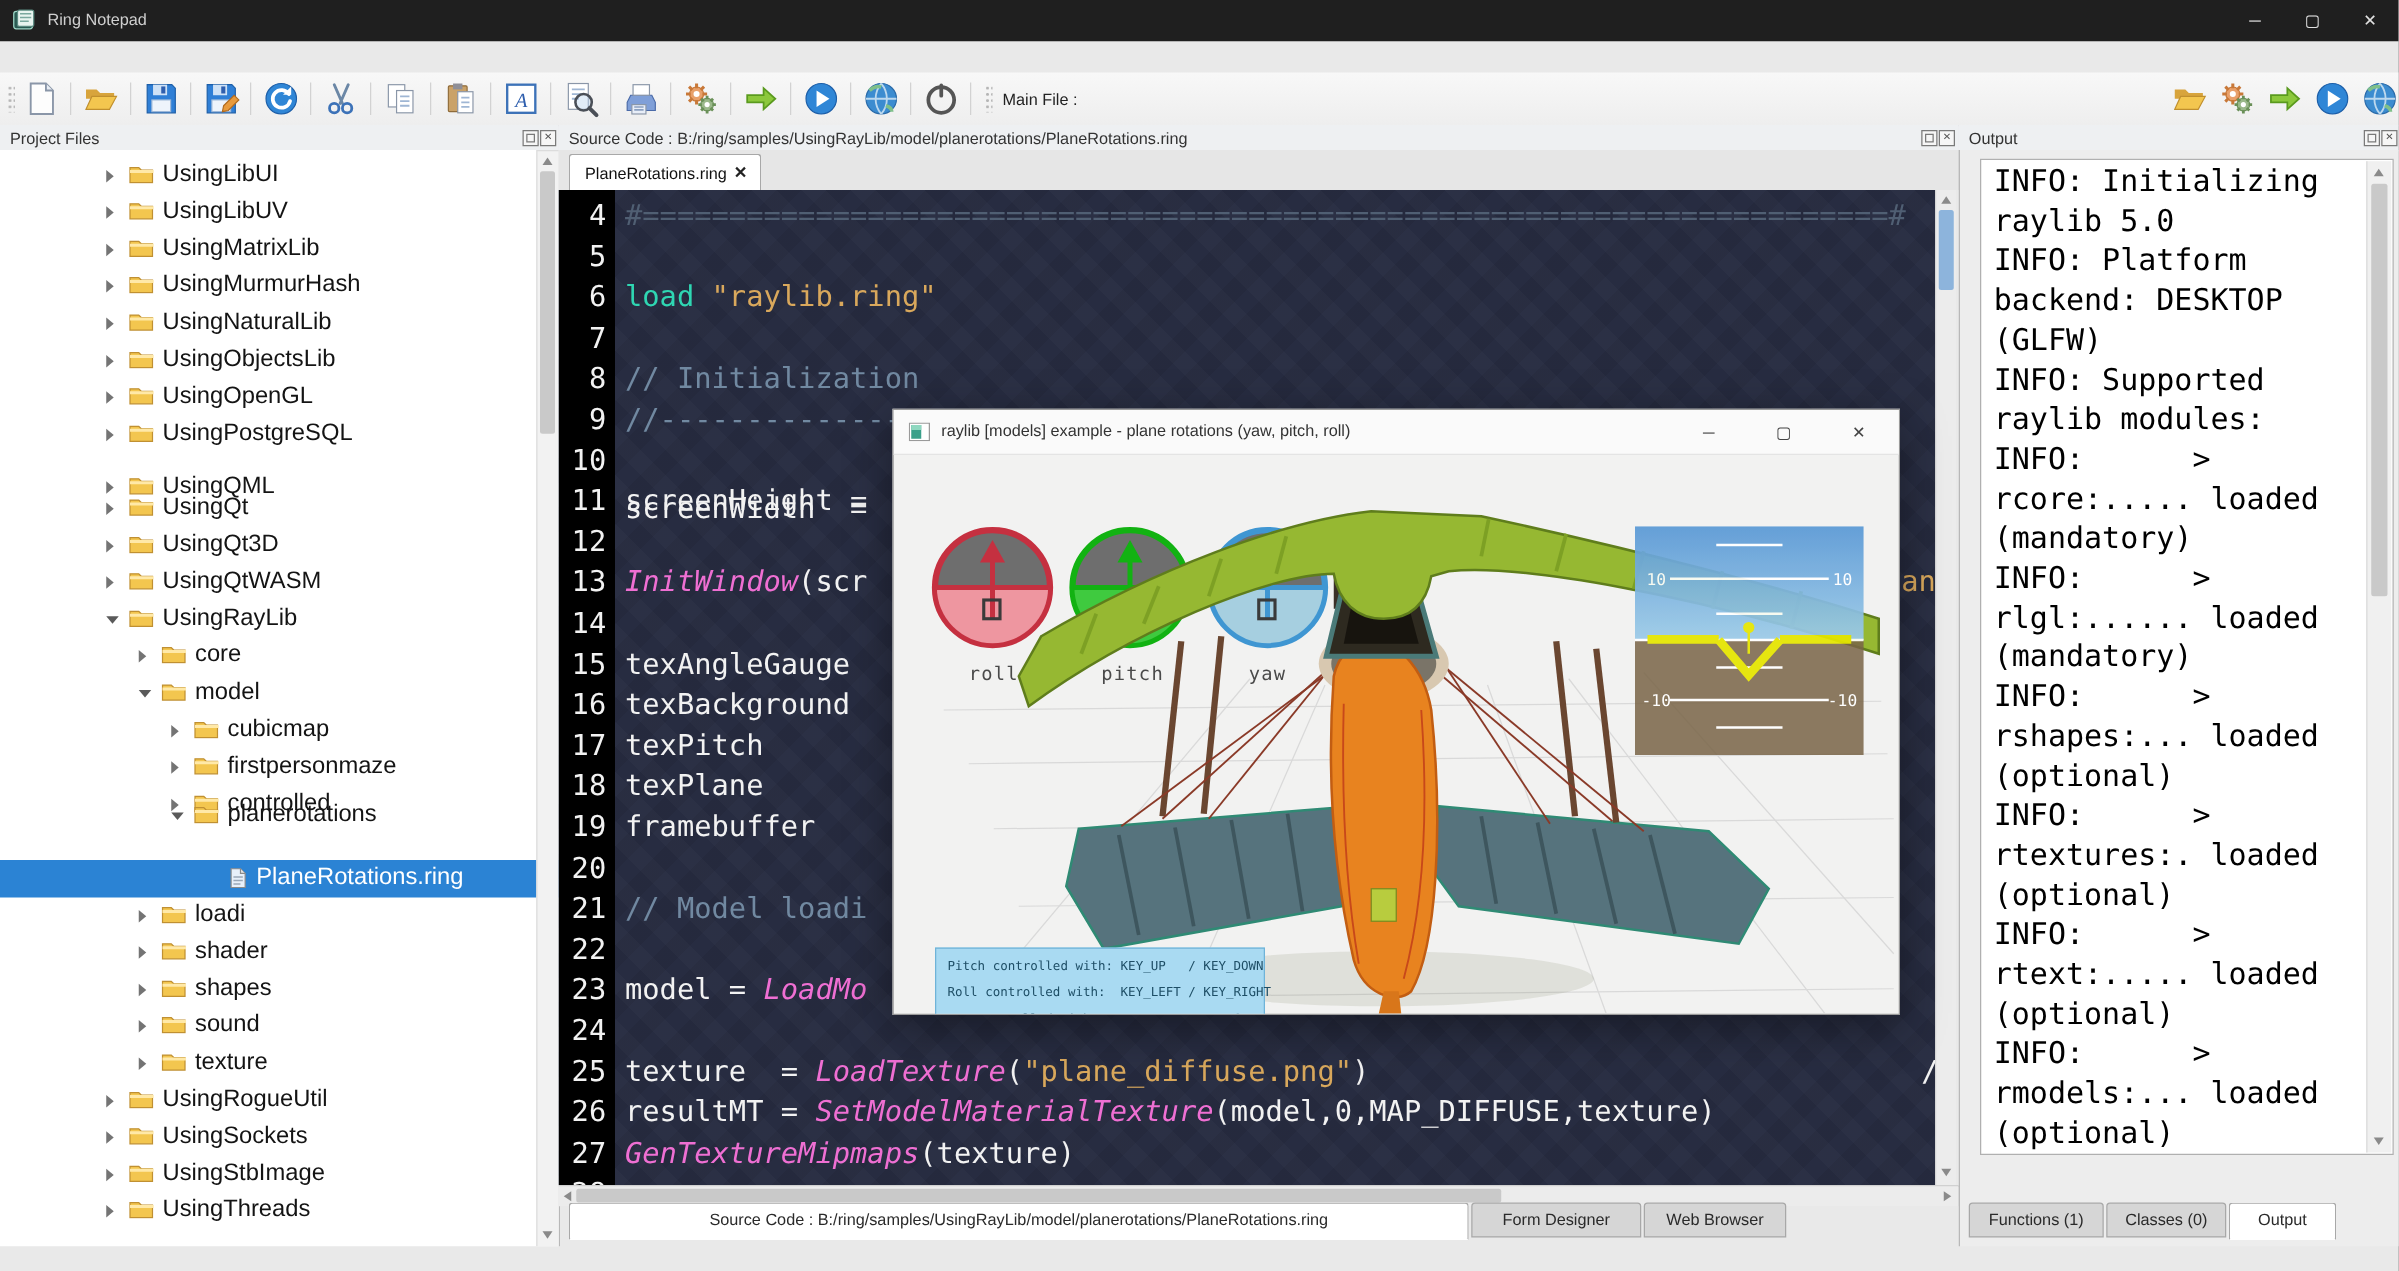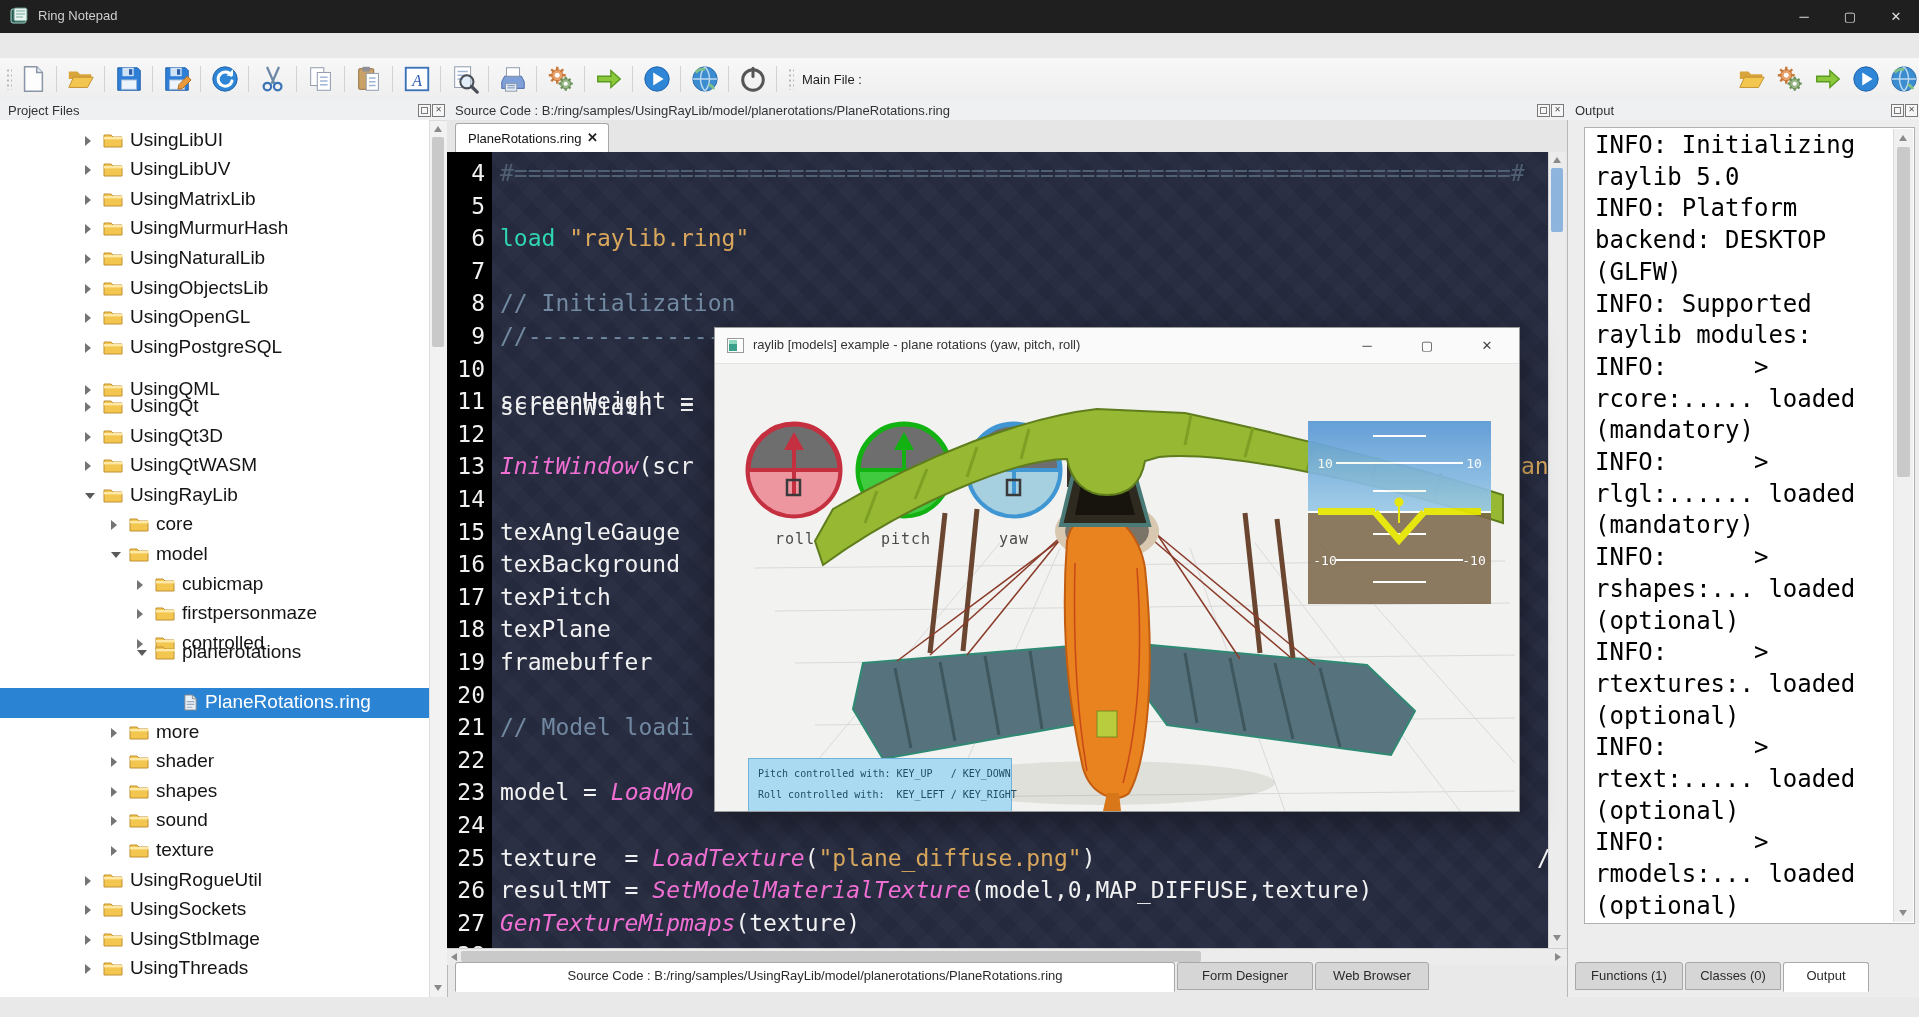--- a/index.html
+++ b/index.html
@@ -414,21 +414,21 @@
               <path d="M4 8h8M4 11h8M4 14h6" stroke="#9aa8b8" stroke-width="1.2"></path>
             </svg></div>
           <div class="tlabel" style="left: 205px;">PlaneRotations.ring</div>
         </div>
         <div class="trow" style="top: 597.5px;">
           <div class="arr-r" style="left: 111px;"></div>
           <div class="ticon" style="left: 129px;"><svg viewBox="0 0 20 16" width="20" height="16">
               <path d="M1 3h7l2 2h9v10H1z" fill="#f3c64f" stroke="#c09032"></path>
               <path d="M1 5h19v2.4H1z" fill="#ffe9a8"></path>
             </svg></div>
-          <div class="tlabel" style="left: 156px;">more</div>
+          <div class="tlabel" style="left: 156px;">loadi</div>
         </div>
         <div class="trow" style="top: 627.1px;">
           <div class="arr-r" style="left: 111px;"></div>
           <div class="ticon" style="left: 129px;"><svg viewBox="0 0 20 16" width="20" height="16">
               <path d="M1 3h7l2 2h9v10H1z" fill="#f3c64f" stroke="#c09032"></path>
               <path d="M1 5h19v2.4H1z" fill="#ffe9a8"></path>
             </svg></div>
           <div class="tlabel" style="left: 156px;">shader</div>
         </div>
         <div class="trow" style="top: 656.7px;">

